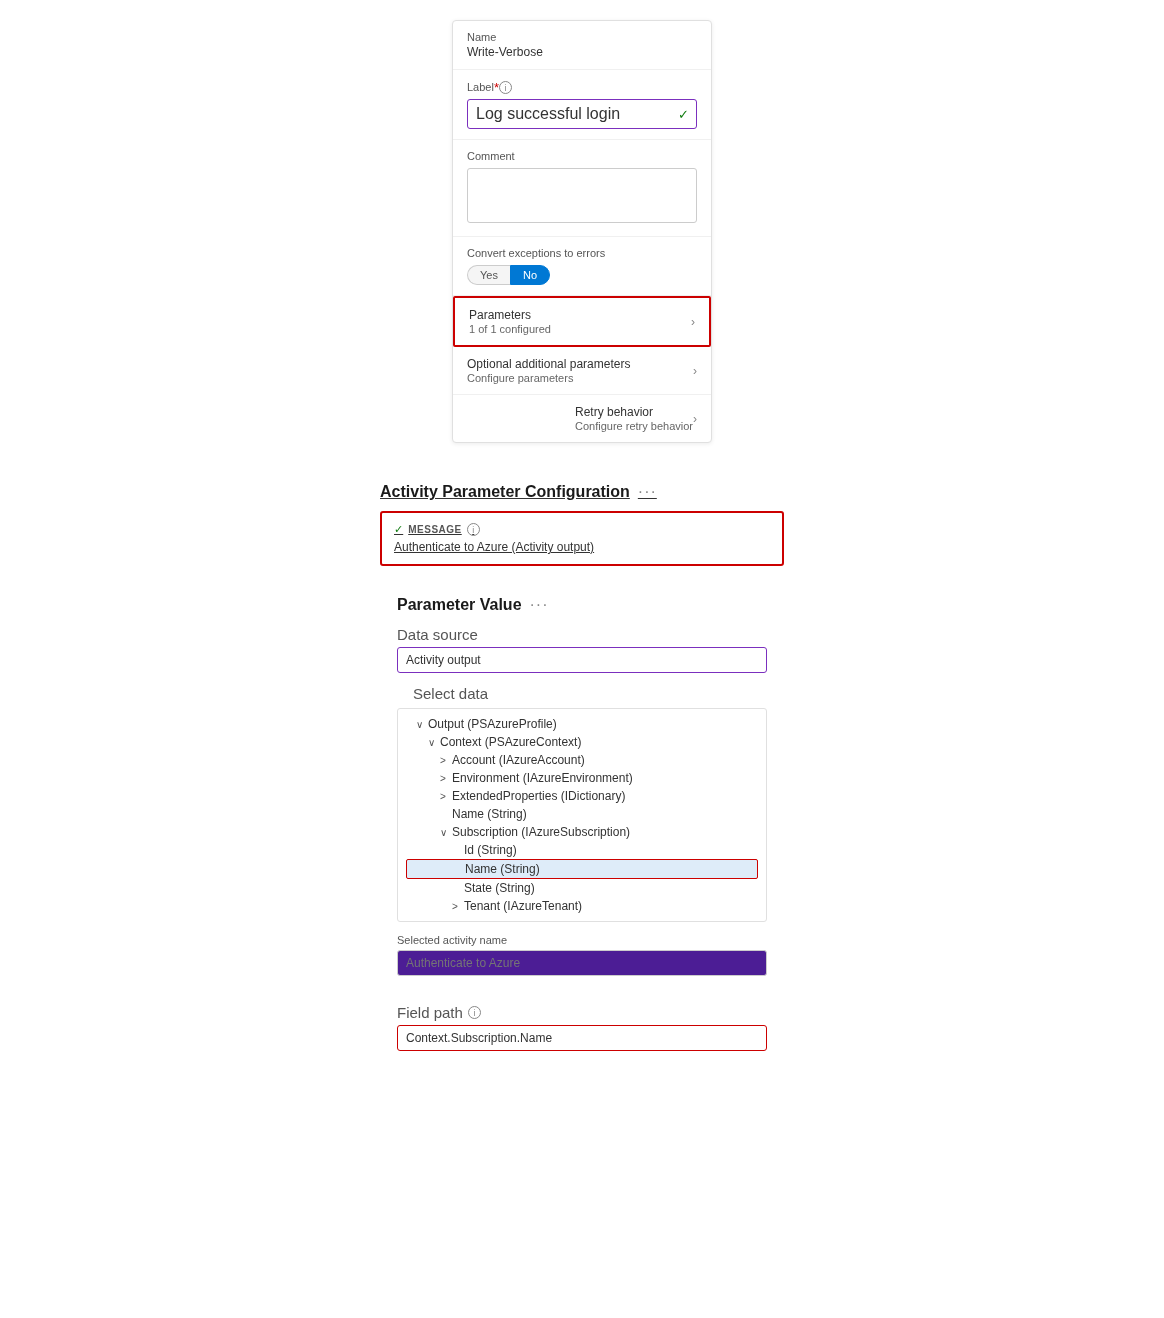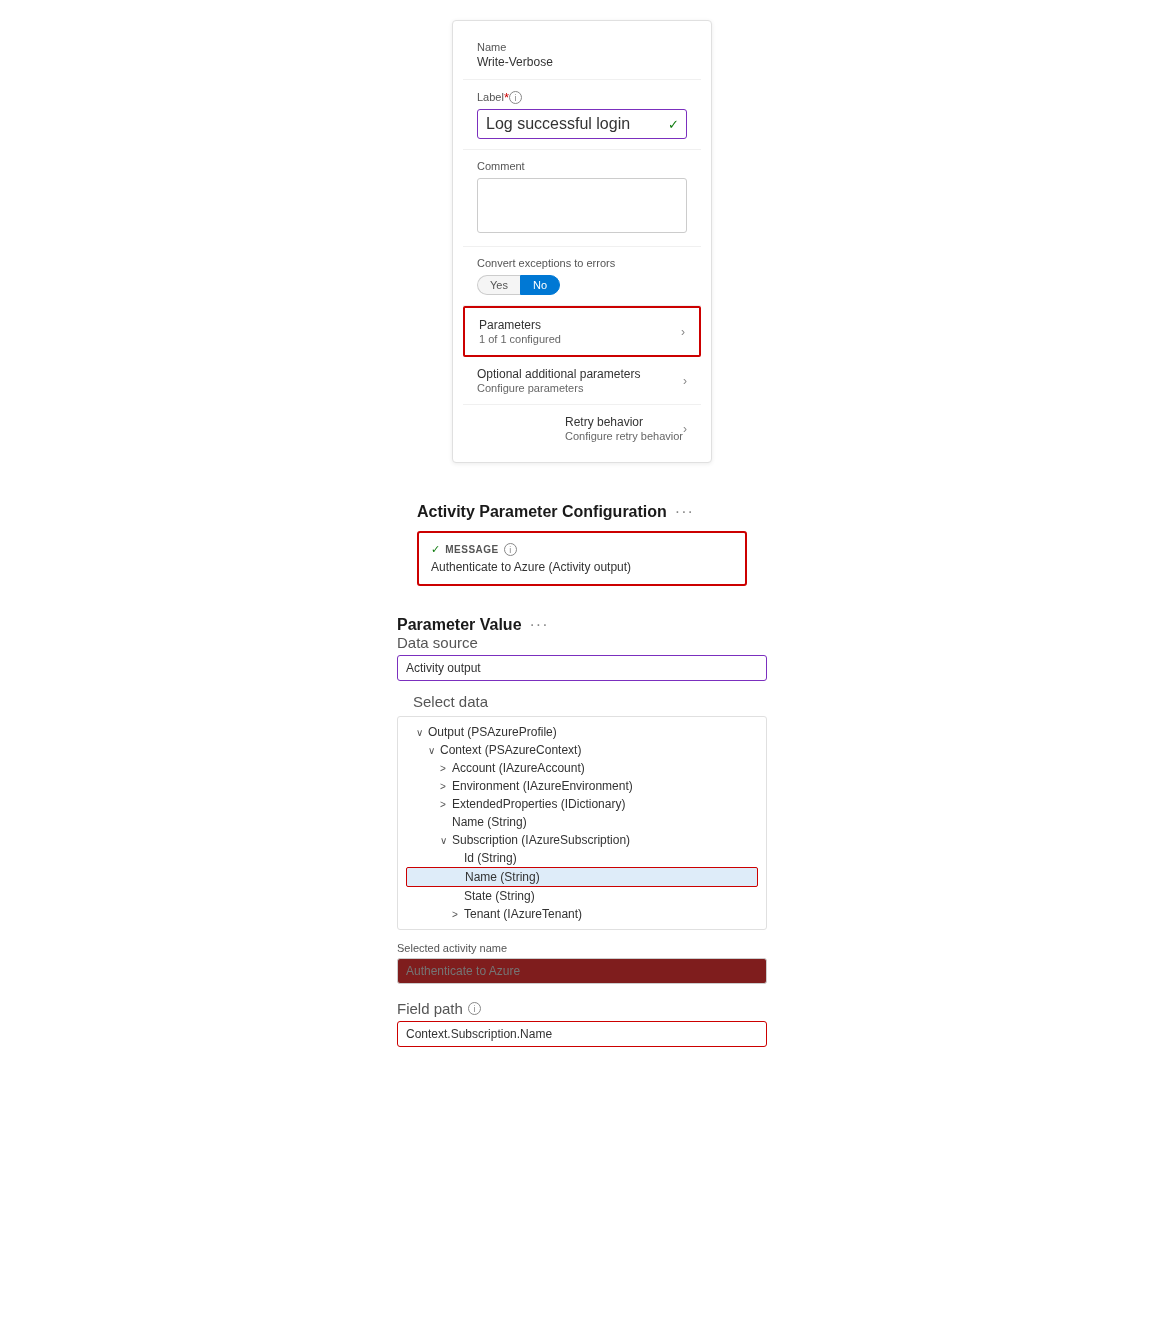--- a/index.html
+++ b/index.html
@@ -19,21 +19,21 @@
       padding: 20px 0;
       gap: 30px;
     }
 
     
     .activity-panel {
       width: 260px;
       border: 1px solid #e0e0e0;
       border-radius: 4px;
       background: #fff;
-      padding: 10px;
+      padding: 0;
       box-shadow: 0 1px 4px rgba(0,0,0,0.08);
     }
 
     .panel-section {
       padding: 10px 14px;
       border-bottom: 1px solid #f0f0f0;
     }
 
     .panel-field-label {
       font-size: 11px;
@@ -178,22 +178,23 @@
       margin-top: 1px;
     }
 
     .chevron-right {
       font-size: 12px;
       color: #888;
     }
 
     
     .apc-section {
-      width: 330px;
+      width: 404px;
       margin-top: 10px;
+      text-decoration: underline;
     }
 
     .apc-header {
       display: flex;
       align-items: center;
       gap: 8px;
       margin-bottom: 10px;
     }
 
     .apc-title {
@@ -242,20 +243,21 @@
 
     
     .pv-section {
       width: 370px;
     }
 
     .pv-header {
       display: flex;
       align-items: center;
       gap: 8px;
+      margin-bottom: 12px;
     }
 
     .pv-title {
       font-size: 16px;
       font-weight: 700;
       color: #1a1a1a;
     }
 
     .pv-dots {
       font-size: 16px;
@@ -327,22 +329,22 @@
       margin-bottom: 4px;
     }
 
     .selected-activity-value {
       width: 100%;
       padding: 5px 8px;
       border: 1px solid #ccc;
       border-radius: 3px;
       font-size: 12px;
       color: #999;
-      background: #7f1d1d;
-      margin-bottom: 16px;
+      background: #4c1d95;
+      margin-bottom: 28px;
     }
 
     .field-path-row {
       display: flex;
       align-items: center;
       gap: 5px;
       margin-bottom: 4px;
     }
 
     .field-path-input {

